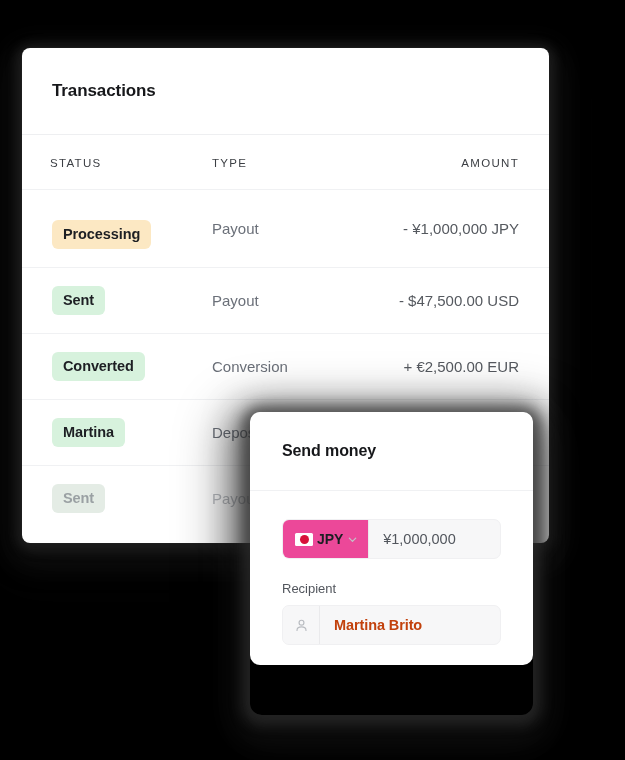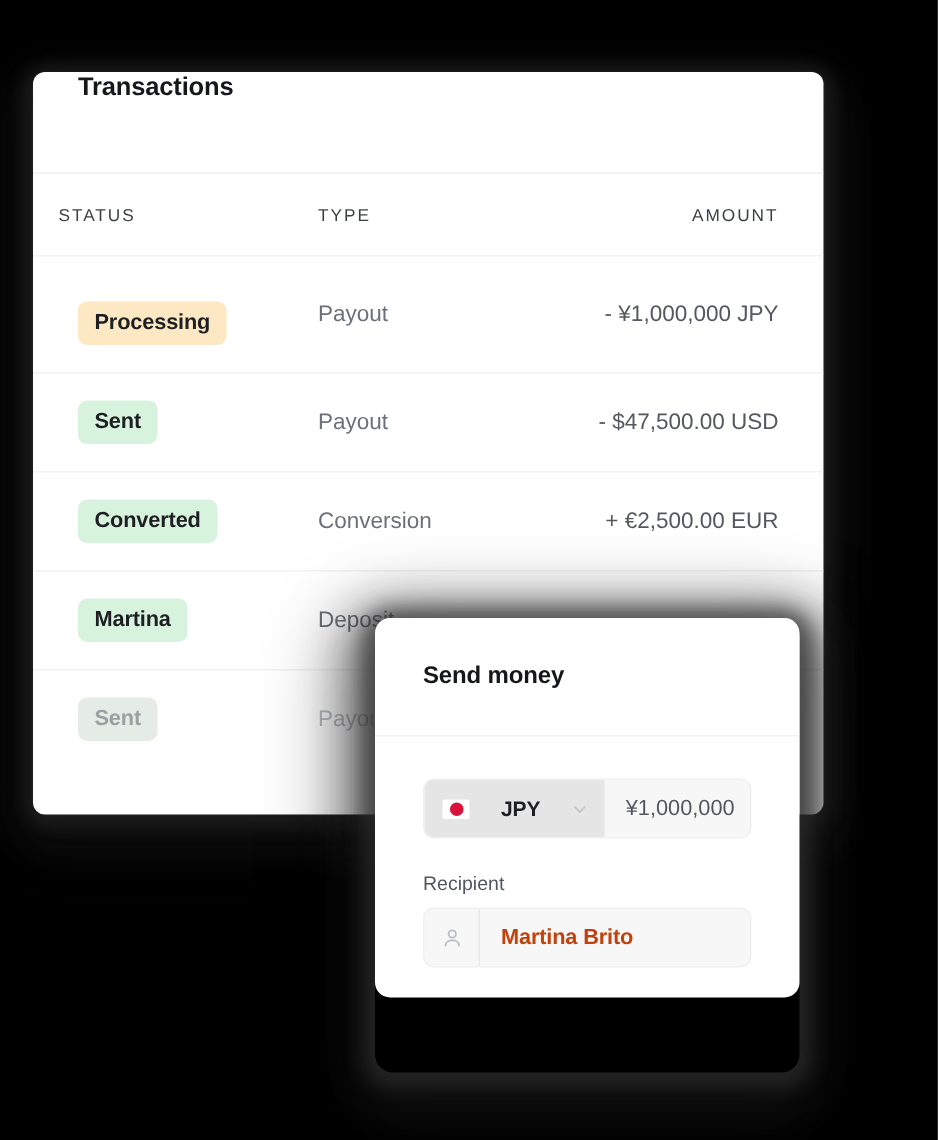--- a/index.html
+++ b/index.html
@@ -35,43 +35,43 @@
 
   
   .card {
     position:absolute; left:22px; top:48px;
     width:527px; height:495px;
     background:#ffffff;
     border-radius:8px;
     overflow:hidden;
   }
   .card-header {
-    height:68px;
-    display:flex; 
+    height:87px;
+    display:flex; align-items:center;
     padding:0 30px;
     border-bottom:1px solid #eeeff1;
   }
   .card-title {
     font-size:17px; font-weight:bold; color:#16171a;
     letter-spacing:-0.1px;
   }
 
   
   .tbl { width:100%; border-collapse:collapse; table-layout:fixed; }
   .tbl col.c-status { width:190px; }
   .tbl col.c-type   { width:160px; }
   .tbl col.c-amount { width:177px; }
 
   .tbl thead th {
     font-size:11.5px; font-weight:normal; color:#3c3f44;
     letter-spacing:1.3px;
     padding:22px 0 20px 0;
     text-align:left;
   }
-  .tbl thead th.first { padding-left:17px; }
+  .tbl thead th.first { padding-left:28px; }
   .tbl thead th.right { text-align:right; padding-right:30px; }
 
   .tbl tbody tr { border-top:1px solid #f0f1f3; }
   .tbl tbody td {
     padding:18px 0;
     font-size:15px; color:#6b7079;
     vertical-align:middle;
     white-space:nowrap;
   }
   .tbl tbody td.first { padding-left:30px; }
@@ -121,24 +121,24 @@
   .field-row {
     display:flex; align-items:stretch;
     background:#f7f7f8;
     border:1px solid #f0f0f2;
     border-radius:7px;
     height:40px;
     overflow:hidden;
     margin-bottom:22px;
   }
   .field-left {
-    display:flex; align-items:center; gap:21px;
+    display:flex; align-items:center; gap:4px;
     padding:0 10px 0 12px;
     border-right:1px solid #eaeaec;
-    background:#e5e5e5;
+    background:#ec4899;
     text-align:center;
   }
   .flag-jp {
     width:18px; height:13px; background:#ffffff;
     border-radius:1.5px;
     display:flex; align-items:center; justify-content:center;
     flex:0 0 auto;
   }
   .flag-jp i {
     display:block; width:9px; height:9px; border-radius:50%;

